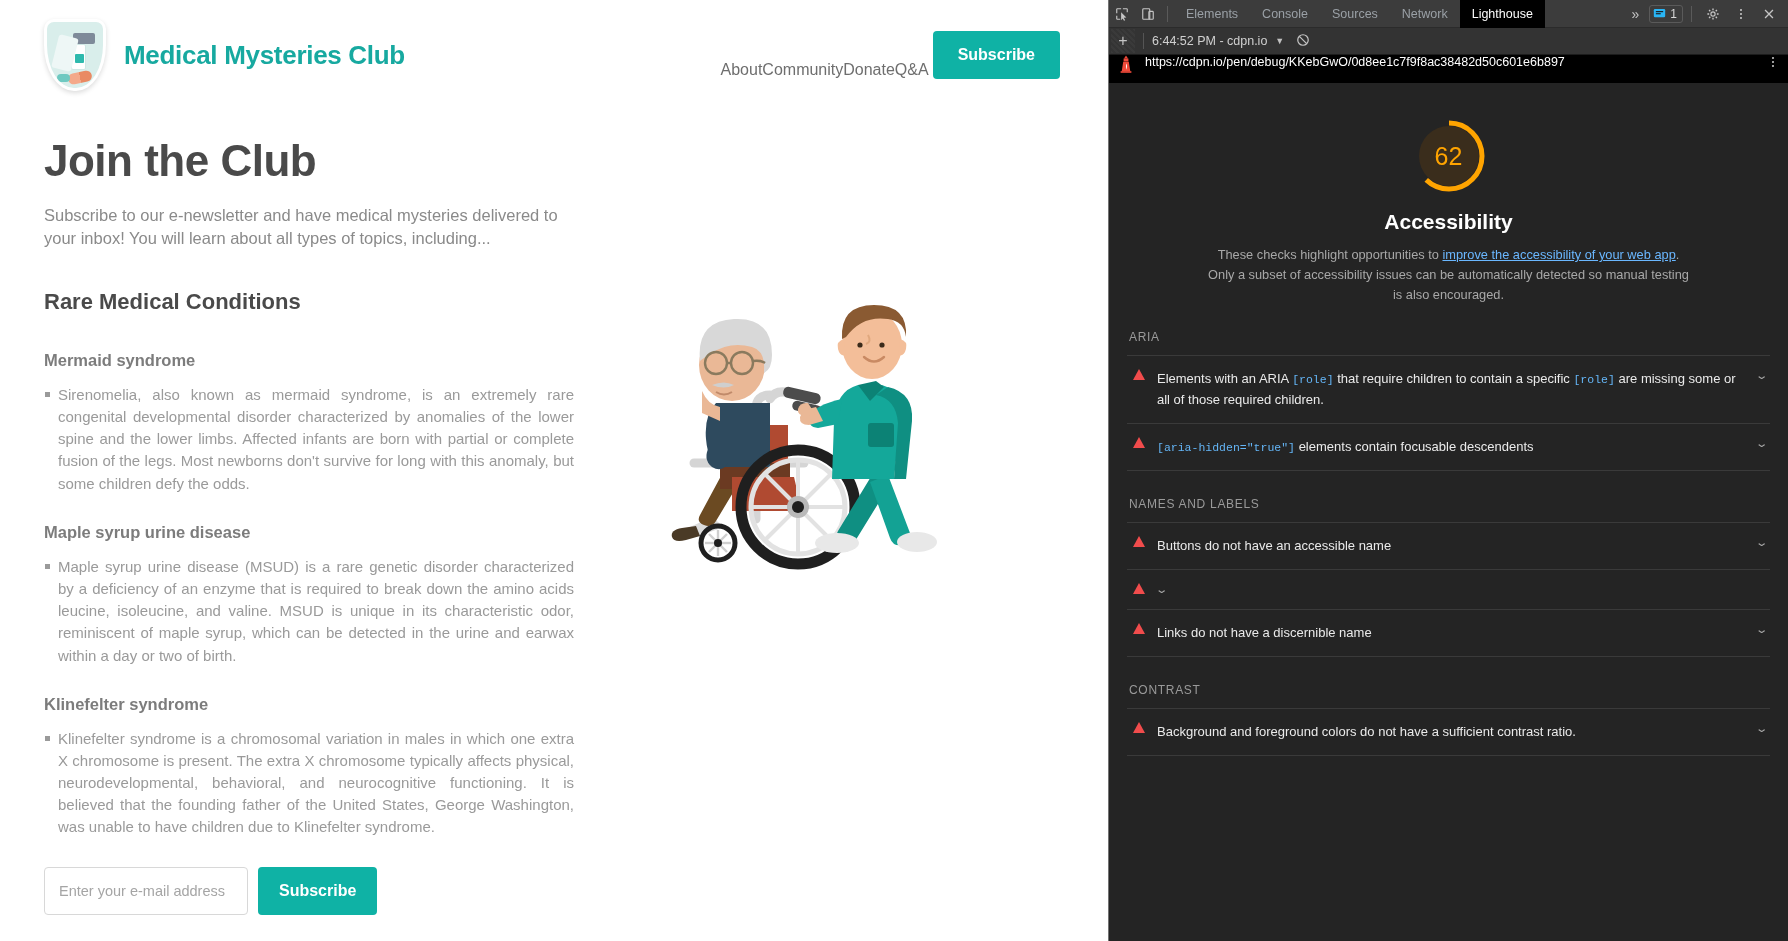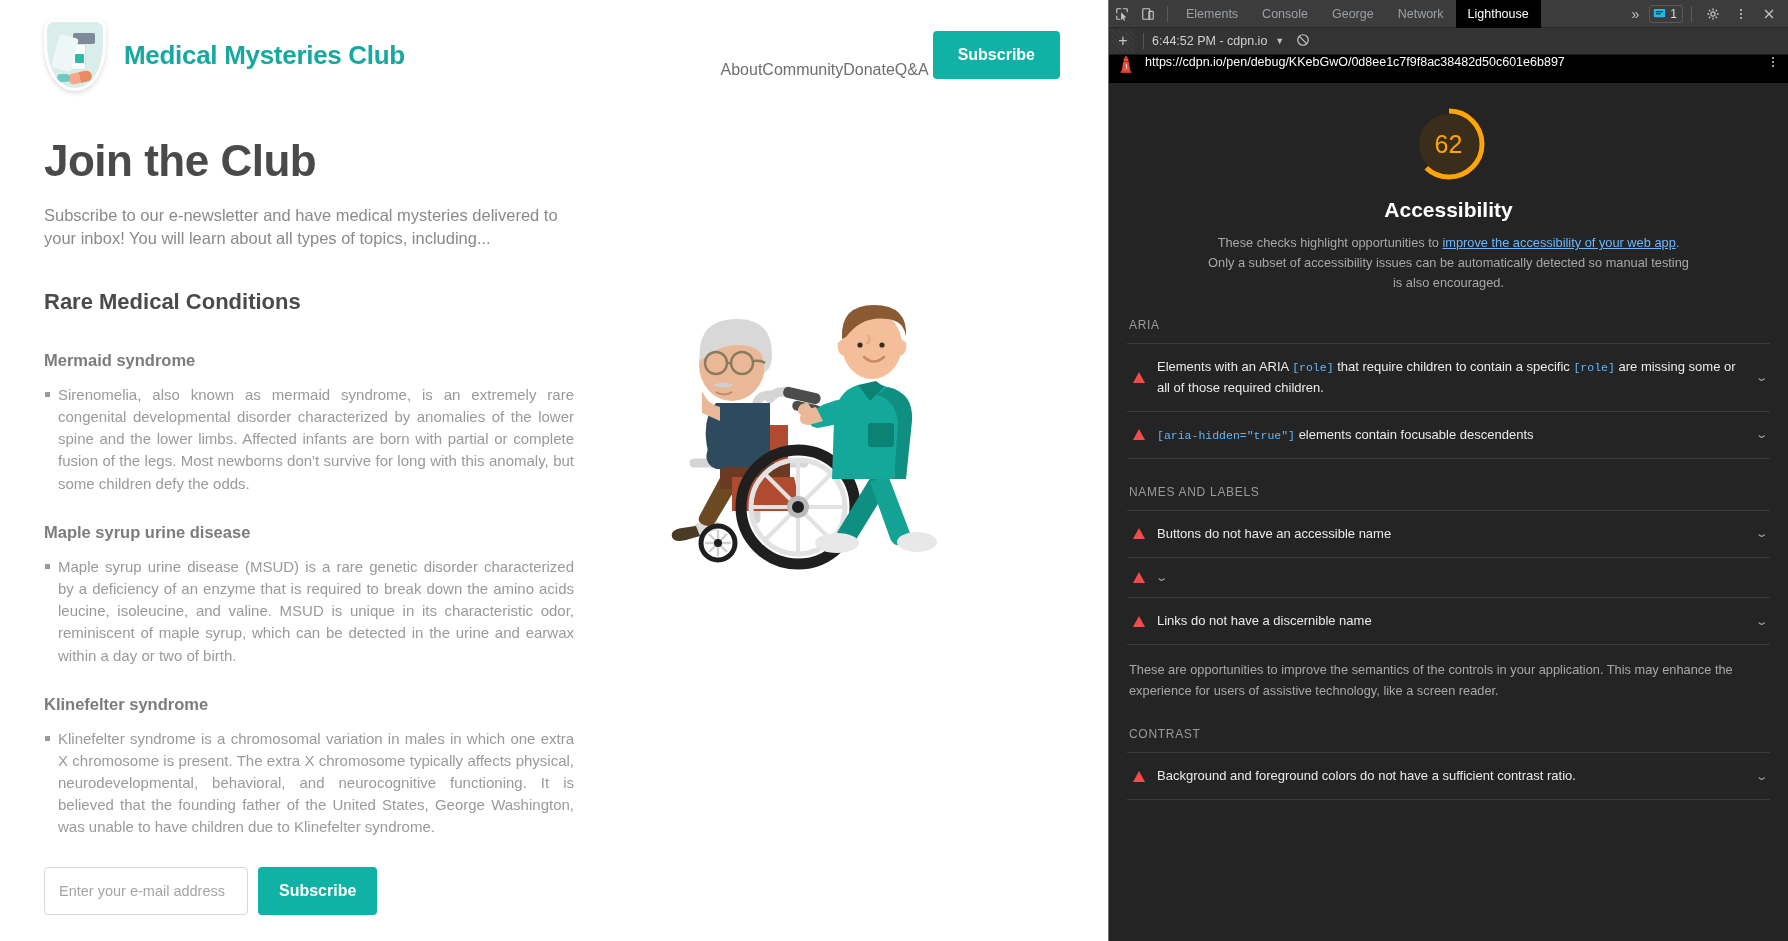--- a/index.html
+++ b/index.html
@@ -237,21 +237,21 @@
     gap: 10px;
   }
   .lh-icon { width: 18px; flex: none; display:flex; justify-content:center;}
   .url-text { color: #ffffff; font-size: 12.5px; white-space: nowrap; overflow: hidden; text-overflow: ellipsis; flex:1;}
   .kebab { color: #c5c5c5; font-size: 14px; cursor: pointer; letter-spacing: 0; line-height: 8px; }
 
   .report {
     flex: 1;
     overflow: hidden;
     background: #242424;
-    padding: 0 18px;
+    padding: 12px 18px;
   }
   .score-wrap { text-align: center; padding-top: 22px; }
   .gauge { width: 78px; height: 78px; margin: 0 auto; position: relative; }
   .gauge-num {
     position: absolute; inset: 0;
     display: flex; align-items: center; justify-content: center;
     font-size: 25px; color: #ffa400;
   }
   .cat-title {
     font-size: 21px;
@@ -270,21 +270,20 @@
   .cat-desc a { color: #6ab7ff; text-decoration: underline; }
 
   .grp-title {
     font-size: 12px;
     letter-spacing: .7px;
     color: #9a9a9a;
     margin: 26px 0 0 2px;
   }
   .audit {
     display: flex;
-    align-items: center;
     gap: 12px;
     border-top: 1px solid #3a3a3a;
     padding: 13px 4px 13px 6px;
     cursor: pointer;
   }
   .audit:last-of-type { border-bottom: 1px solid #3a3a3a; }
   .tri {
     width: 0; height: 0; flex: none;
     border-left: 6px solid transparent;
     border-right: 6px solid transparent;
@@ -464,21 +463,21 @@
       </div>
       <div class="dt-iconbtn">
         <svg width="14" height="14" viewBox="0 0 16 16">
             <rect x="2" y="2" width="8" height="12" rx="1"></rect>
             <rect x="9" y="5" width="5" height="9" rx="1"></rect>
           </svg>
       </div>
       <div class="dt-sep"></div>
       <div class="dt-tab">Elements</div>
       <div class="dt-tab">Console</div>
-      <div class="dt-tab">George</div>
+      <div class="dt-tab">Sources</div>
       <div class="dt-tab">Network</div>
       <div class="dt-tab active">Lighthouse</div>
       <div class="dt-right">
         <div class="dt-overflow">»</div>
         <div class="dt-badge">
           <svg width="13" height="13" viewBox="0 0 16 16">
               <rect x="1" y="2.5" width="14" height="10" rx="1.5" fill="#29b6f6"></rect>
               <rect x="3.5" y="5" width="9" height="1.4" fill="#1b1b1b"></rect>
               <rect x="3.5" y="7.6" width="6" height="1.4" fill="#1b1b1b"></rect>
             </svg>
@@ -582,21 +581,20 @@
           <div class="audit">
             <span class="tri"></span>
             <span class="chev">⌄</span>
           </div>
           <div class="audit">
             <span class="tri"></span>
             <span class="audit-text"><span>Links do not have a discernible name</span></span>
             <span class="chev">⌄</span>
           </div>
         </div>
-        <div class="grp-note">These are opportunities to improve the semantics of the controls in your application. This may enhance the experience for users of assistive technology, like a screen reader.</div>
       </div>
 
       <div class="grp-block">
         <div class="grp-title">CONTRAST</div>
         <div class="audits-box">
           <div class="audit">
             <span class="tri"></span>
             <span class="audit-text"><span>Background and foreground colors do not have a sufficient contrast ratio.</span></span>
             <span class="chev">⌄</span>
           </div>

